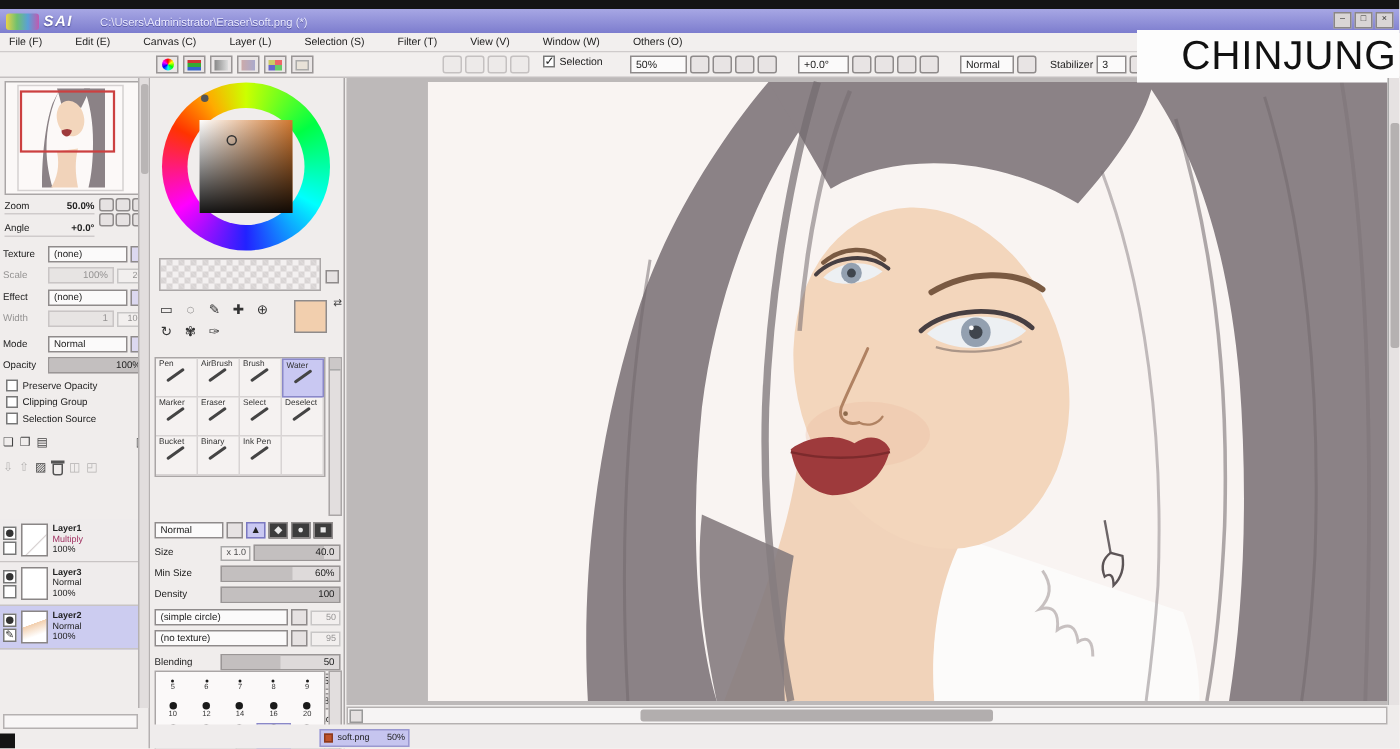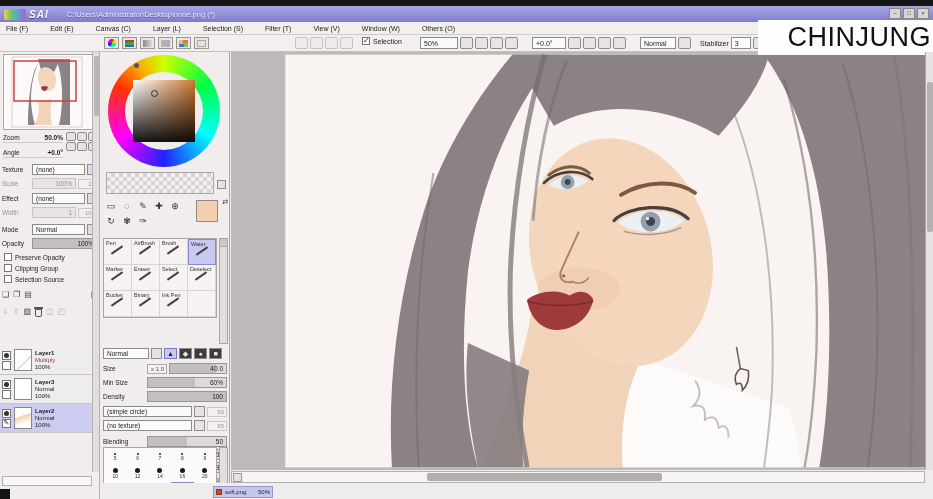--- a/index.html
+++ b/index.html
@@ -189,21 +189,21 @@
   <div class="winbtns" style="top:2px; right:2px; position:absolute; opacity:0;"></div>
 </div>
 
 <div class="video-edge"></div>
 
 <div class="titlebar">
   <div class="sai-logo">
     <div class="chip"></div>
     <b>SAI</b>
   </div>
-  <span class="title-text">C:\Users\Administrator\Desktop\none.png (*)</span>
+  <span class="title-text">C:\Users\Administrator\Eraser\soft.png (*)</span>
   <div class="winbtns">
     <div class="winbtn">–</div>
     <div class="winbtn">□</div>
     <div class="winbtn">×</div>
   </div>
 </div>
 
 <div class="menubar">
   <span class="menu-item">File (F)</span>
   <span class="menu-item">Edit (E)</span>

